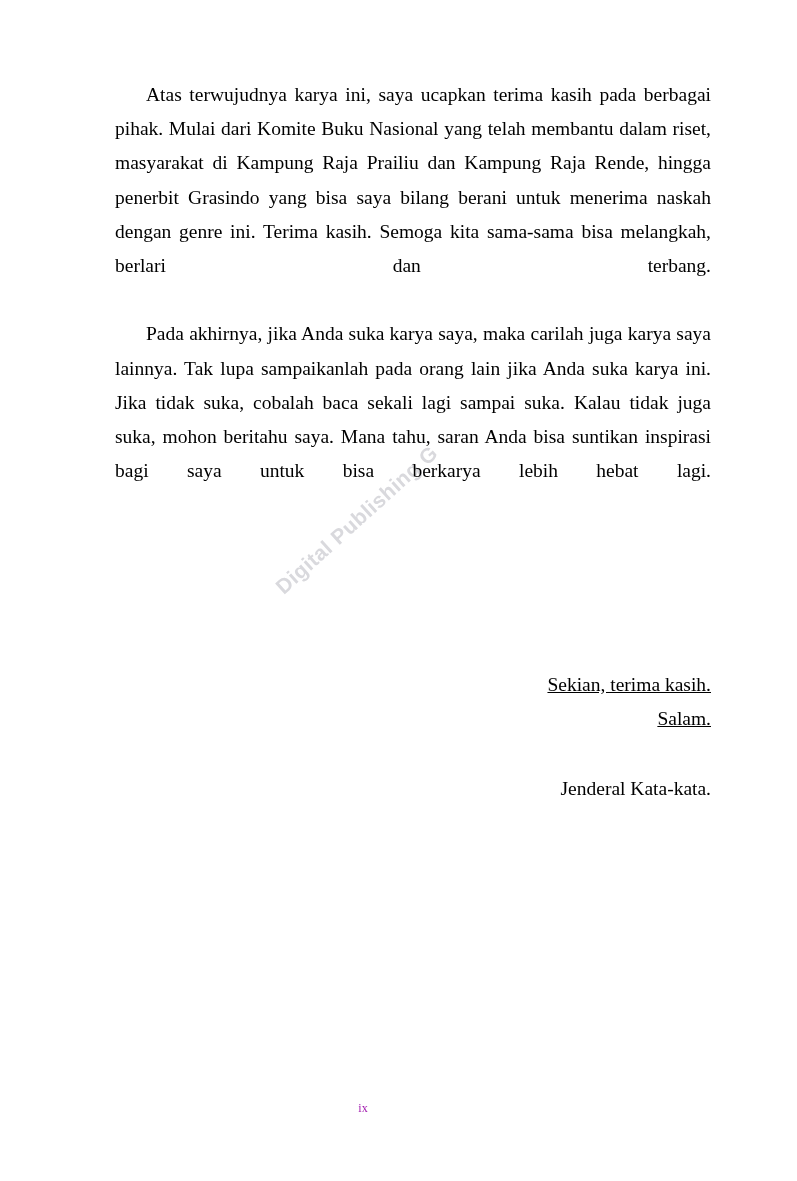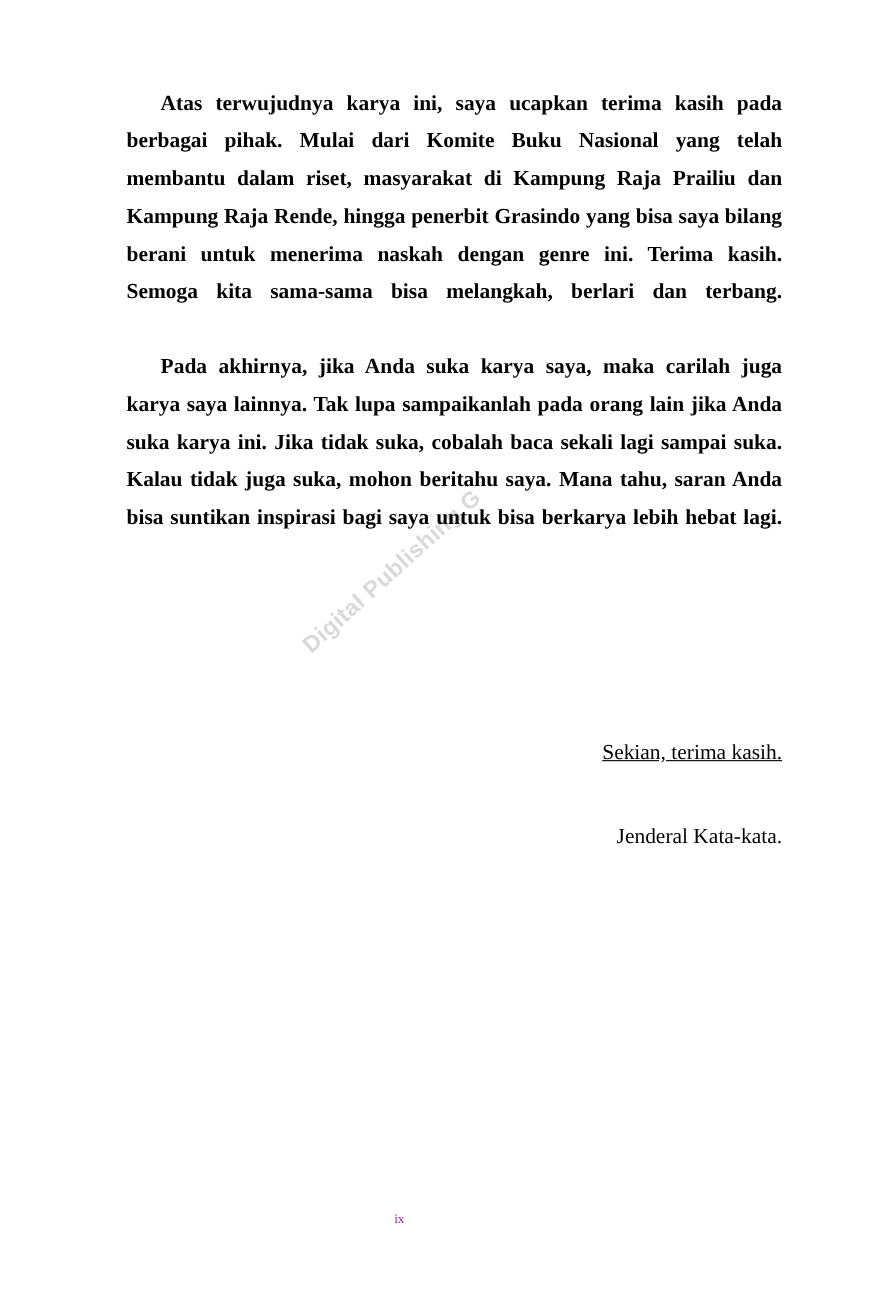--- a/index.html
+++ b/index.html
@@ -58,21 +58,20 @@
     text-align: justify;
     text-justify: inter-word;
     font-size: 19.5px;
     line-height: 34.2px;
     text-indent: 0;
     -webkit-hyphens: none;
     hyphens: none;
   }
   p.body.indent {
     text-indent: 31px;
-    font-weight: bold;
   }
 
   
   p.body::after {
     content: "";
     display: inline-block;
     width: 100%;
   }
 
   
@@ -87,21 +86,21 @@
     margin: 0;
     text-align: right;
     font-size: 19.5px;
     line-height: 34.2px;
     white-space: nowrap;
     text-decoration: underline;
   }
   #signature {
     position: absolute;
     left: 115px;
-    top: 744px;
+    top: 772px;
     width: 596px;
     z-index: 2;
   }
   #signature .line {
     margin: 0;
     text-align: right;
     font-size: 19.5px;
     line-height: 34.2px;
     white-space: nowrap;
   }
@@ -126,20 +125,21 @@
 
   <div id="watermark">Digital Publishing G</div>
 
   <div id="content">
     <p class="body indent">Atas terwujudnya karya ini, saya ucapkan terima kasih pada berbagai pihak. Mulai dari Komite Buku Nasional yang telah membantu dalam riset, masyarakat di Kampung Raja Prailiu dan Kampung Raja Rende, hingga penerbit Grasindo yang bisa saya bilang berani untuk menerima naskah dengan genre ini. Terima kasih. Semoga kita sama-sama bisa melangkah, berlari dan terbang.</p>
     <p class="body indent">Pada akhirnya, jika Anda suka karya saya, maka carilah juga karya saya lainnya. Tak lupa sampaikanlah pada orang lain jika Anda suka karya ini. Jika tidak suka, cobalah baca sekali lagi sampai suka. Kalau tidak juga suka, mohon beritahu saya. Mana tahu, saran Anda bisa suntikan inspirasi bagi saya untuk bisa berkarya lebih hebat lagi.</p>
   </div>
 
   <div id="closing">
     <p class="line">Sekian, terima kasih.</p>
+    <p class="line">Salam.</p>
   </div>
 
   <div id="signature">
     <p class="line">Jenderal Kata-kata.</p>
   </div>
 
   <div id="folio">ix</div>
 
 </div>
 

